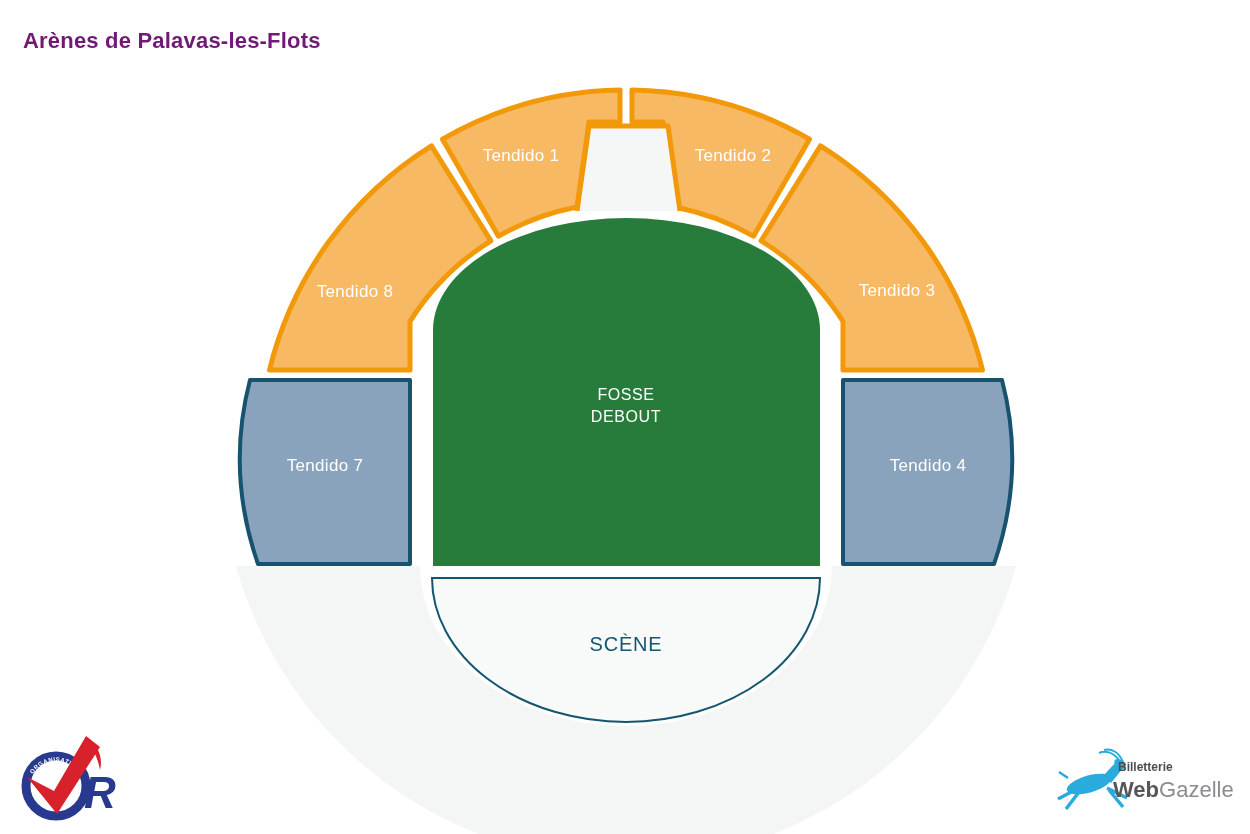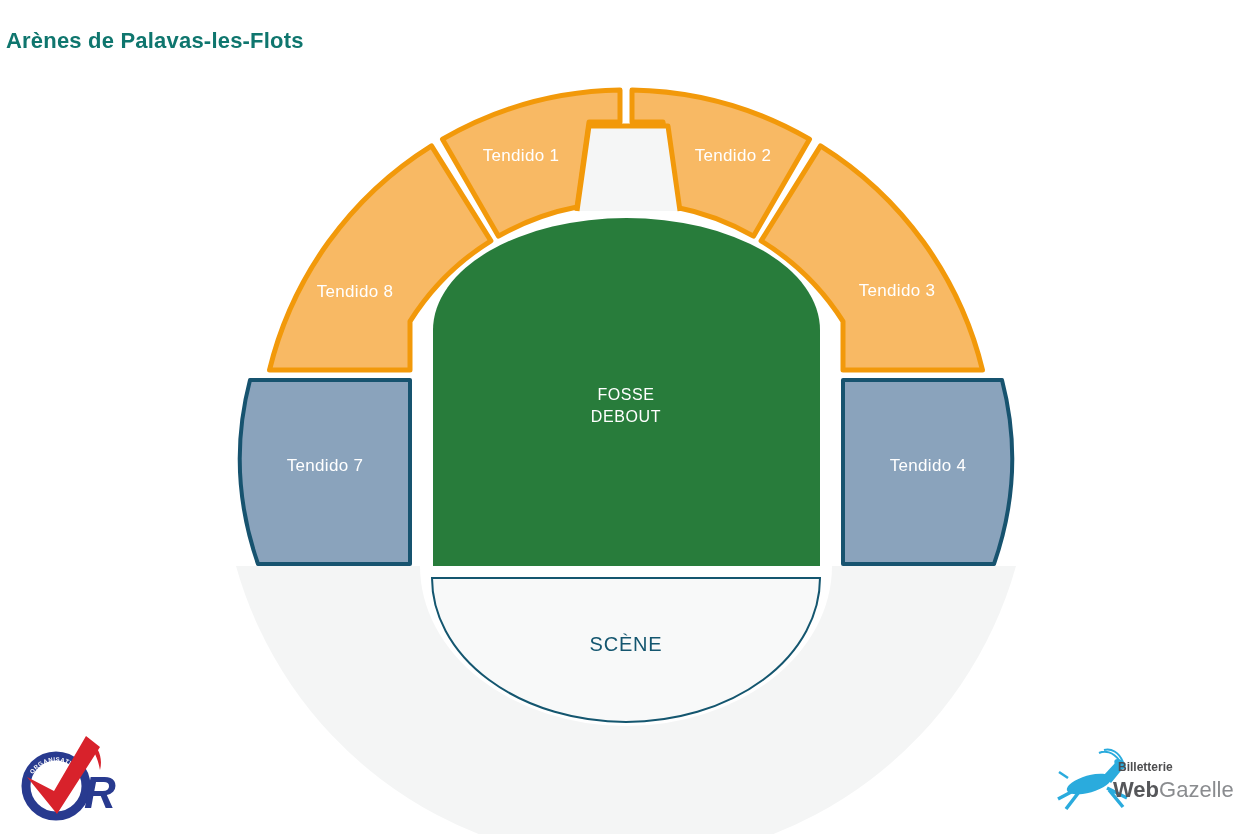--- a/index.html
+++ b/index.html
@@ -1,19 +1,19 @@
 <!DOCTYPE html>
 <html><head>
 <meta charset="utf-8">
 <style>
   html,body{margin:0;padding:0;background:#ffffff;}
   .page{position:relative;width:1250px;height:834px;background:#ffffff;overflow:hidden;
         font-family:"Liberation Sans",sans-serif;}
-  .page-title{position:absolute;left:6px;top:28px;margin:0;font-size:22px;font-weight:bold;
-              color:#0f766e;letter-spacing:0.2px;font-family:"Liberation Sans",sans-serif;}
+  .page-title{position:absolute;left:23px;top:28px;margin:0;font-size:22px;font-weight:bold;
+              color:#701a75;letter-spacing:0.2px;font-family:"Liberation Sans",sans-serif;}
   svg{display:block;position:absolute;left:0;top:0;}
   svg text{font-family:"Liberation Sans",sans-serif;}
   .zone-label{fill:#ffffff;font-size:17px;letter-spacing:0.3px;pointer-events:none;}
   .fosse-label{fill:#ffffff;font-size:16px;letter-spacing:0.6px;pointer-events:none;}
   .stage-label{fill:#14566F;font-size:20px;letter-spacing:0.8px;pointer-events:none;}
   .seat-zone{cursor:pointer;}
 </style>
 </head>
 <body>
 

